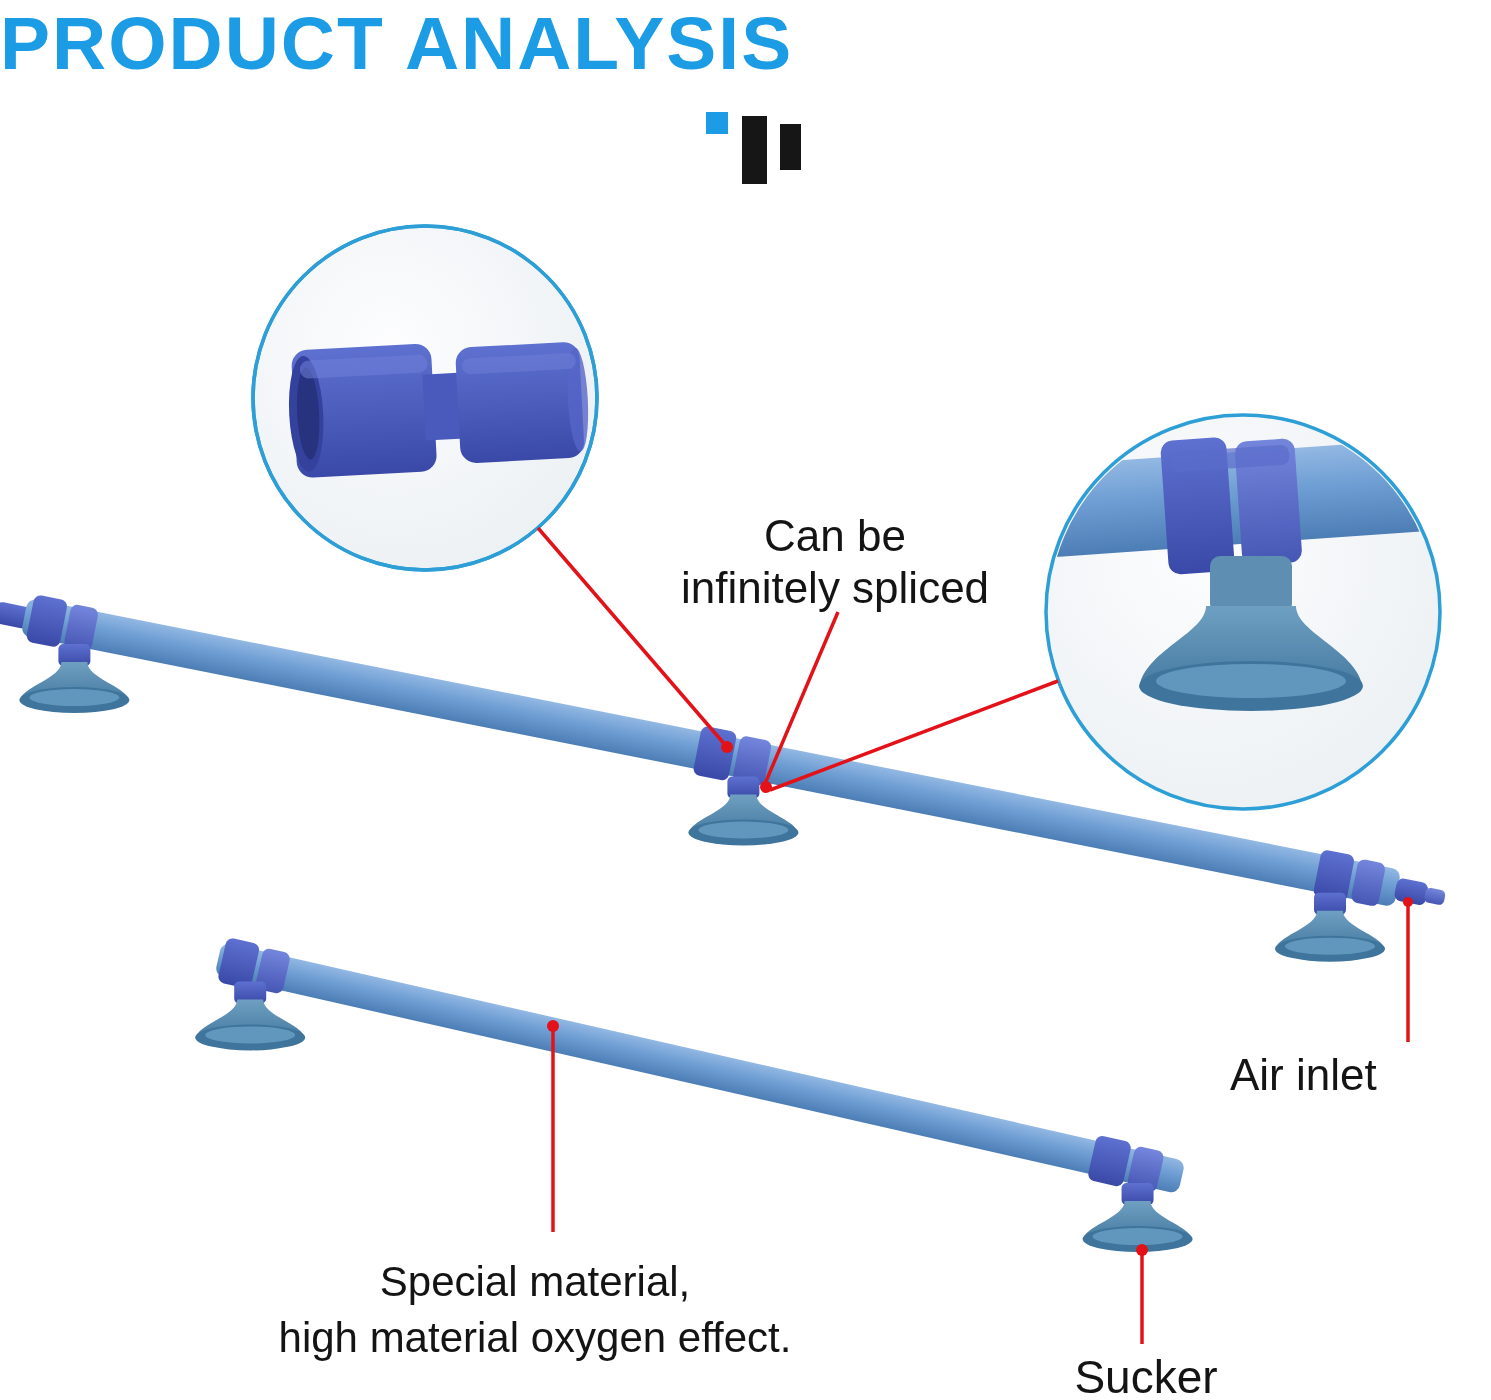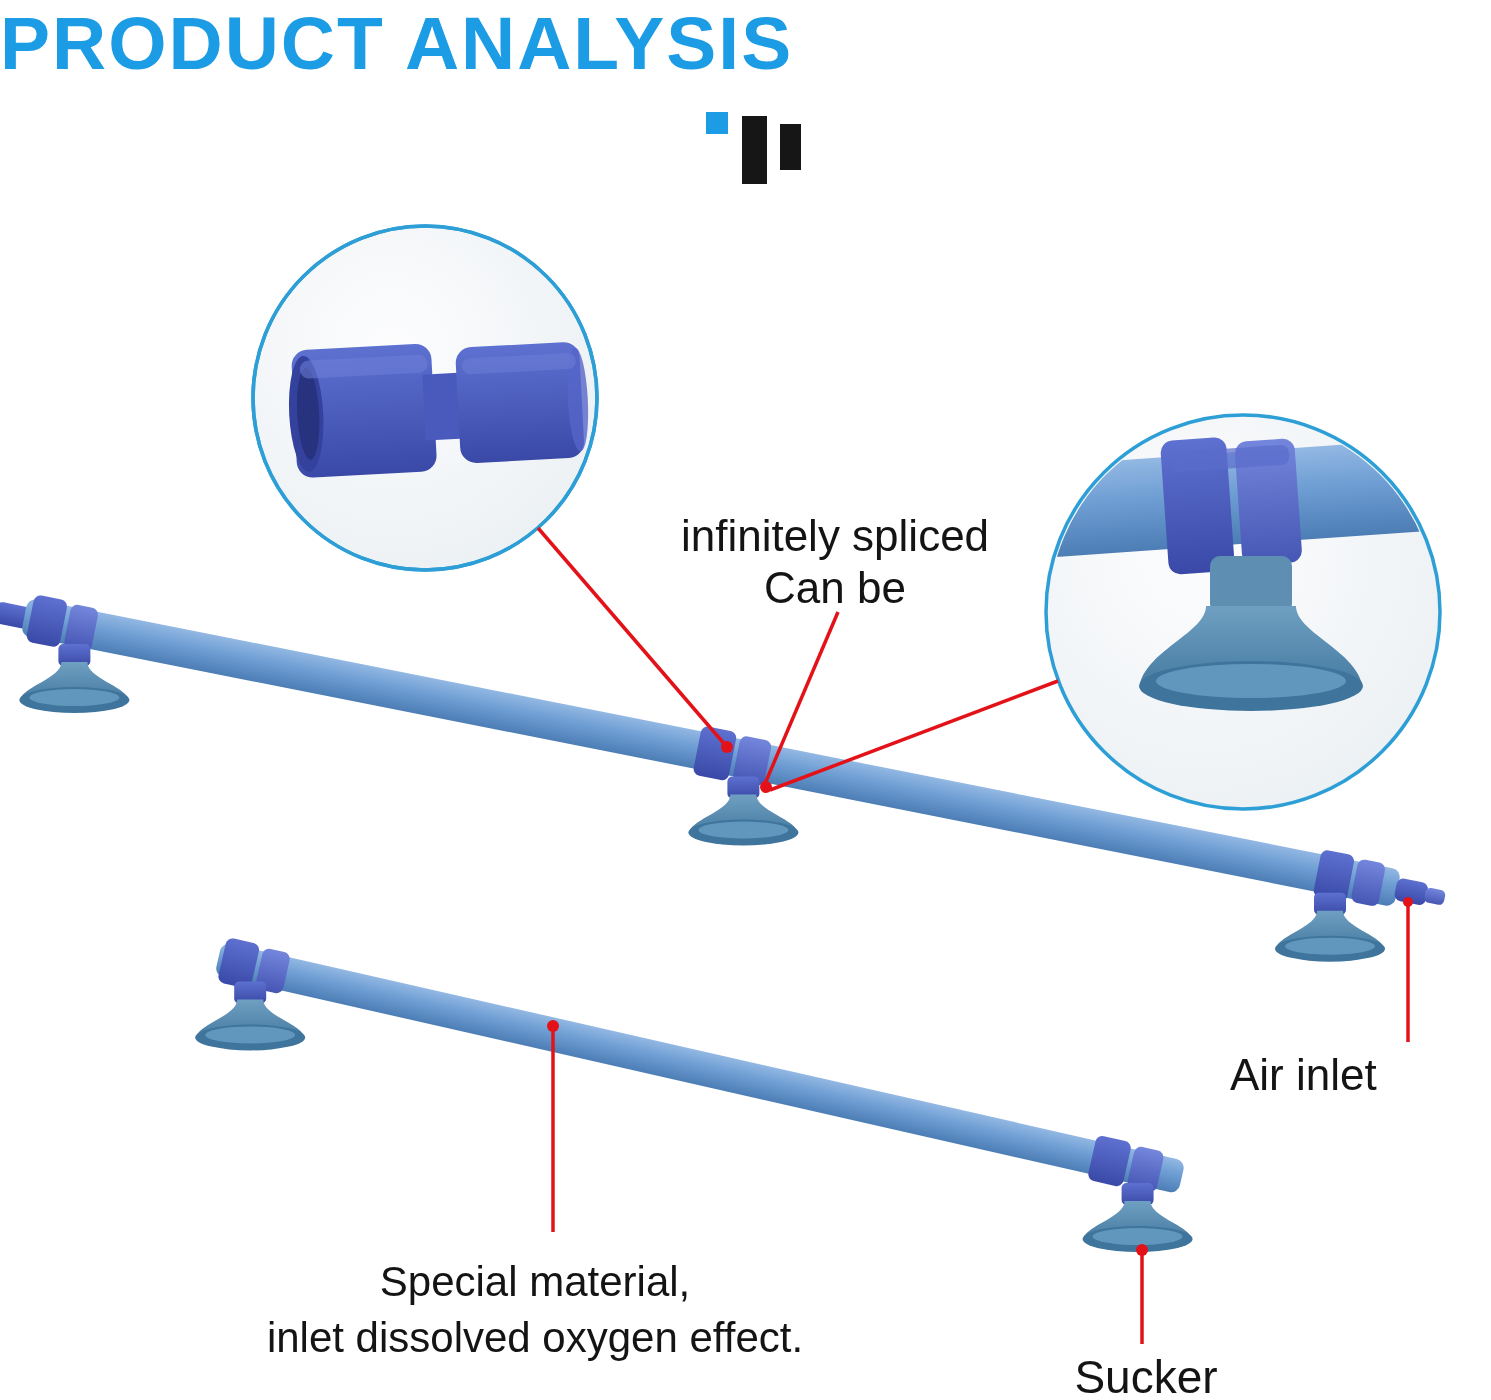--- a/index.html
+++ b/index.html
@@ -166,26 +166,26 @@
       <line x1="1408" y1="902" x2="1408" y2="1042"></line>
       <circle cx="1408" cy="902" r="5" class="dot"></circle>
       <line x1="553" y1="1026" x2="553" y2="1232"></line>
       <circle cx="553" cy="1026" r="6" class="dot"></circle>
       <line x1="1142" y1="1250" x2="1142" y2="1344"></line>
       <circle cx="1142" cy="1250" r="6" class="dot"></circle>
     </g>
   </svg>
 
   <div class="label label-spliced">
+    <span>Can be</span>
     <span>infinitely spliced</span>
-    <span>Can be</span>
   </div>
 
   <div class="label label-air">Air inlet</div>
 
   <div class="label label-material">
     <span>Special material,</span>
-    <span>inlet dissolved oxygen effect.</span>
+    <span>high material oxygen effect.</span>
   </div>
 
   <div class="label label-sucker">Sucker</div>
 
 </div>
 
 </body></html>

